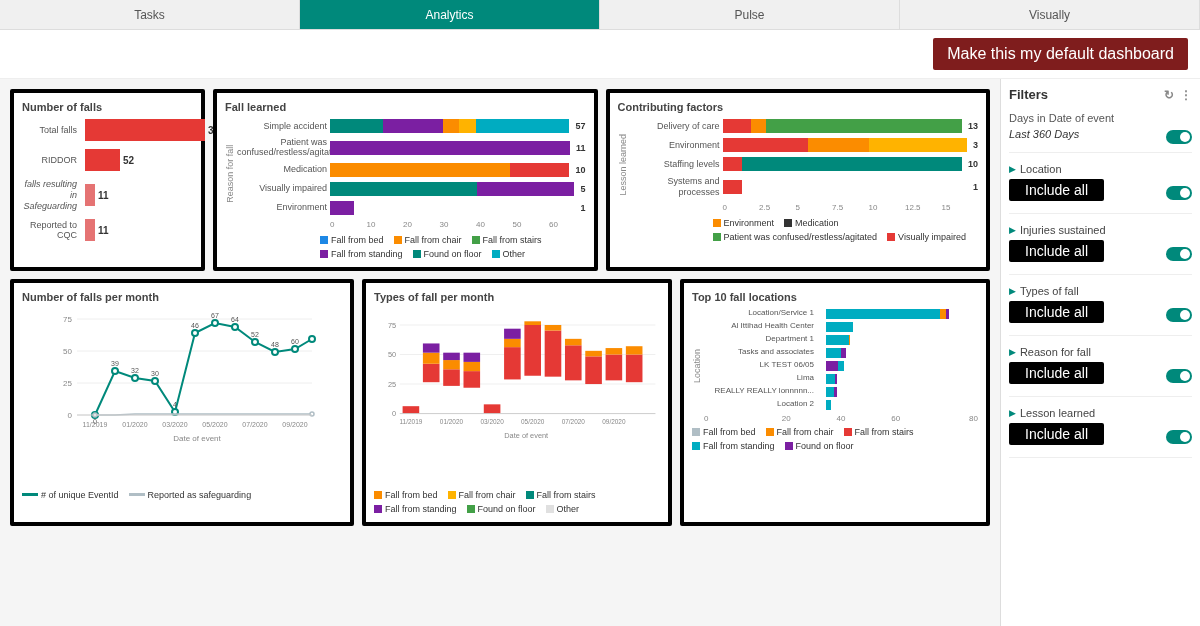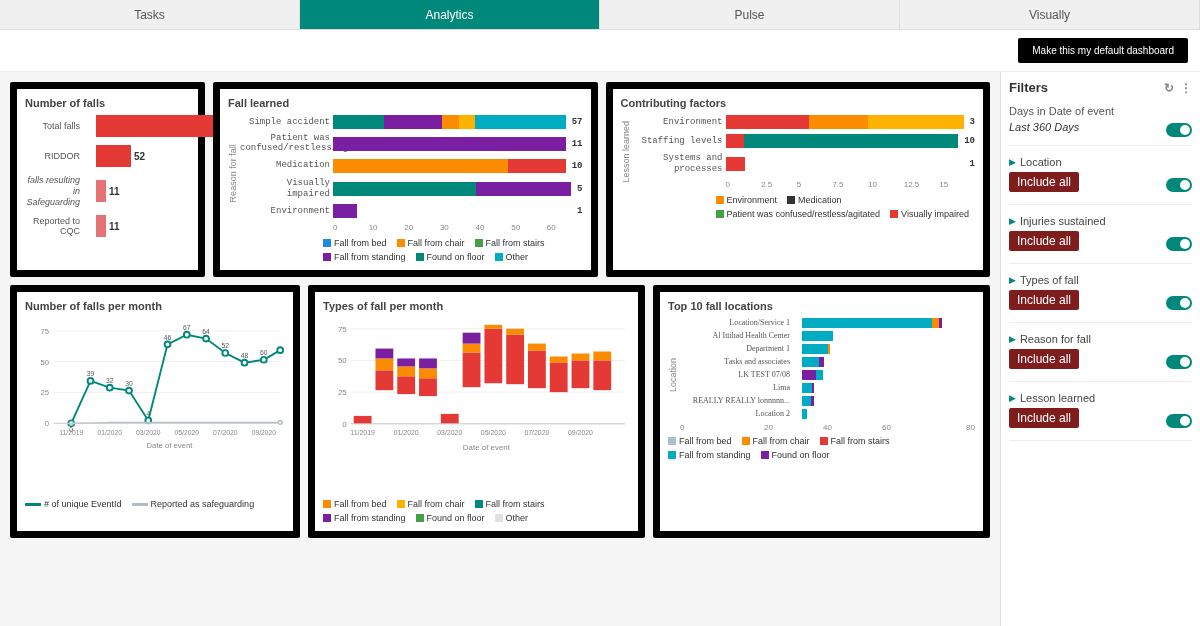--- a/index.html
+++ b/index.html
@@ -5,74 +5,74 @@
     * { box-sizing: border-box; margin: 0; padding: 0; }
     body { font-family: Arial, sans-serif; font-size: 11px; background: #f5f5f5; color: #333; overflow-x: hidden; }
     
     
     .top-nav { display: flex; background: #fff; border-bottom: 1px solid #ddd; height: 30px; }
     .nav-tab { flex: 1; display: flex; align-items: center; justify-content: center; cursor: pointer; font-size: 12px; border-right: 1px solid #ddd; background: #f0f0f0; color: #555; }
     .nav-tab.active { background: #00897b; color: #fff; }
     
     
     .action-bar { display: flex; justify-content: flex-end; padding: 8px 12px; background: #fff; border-bottom: 1px solid #eee; }
-    .default-btn { background: #000000; color: #fff; border: none; padding: 7px 14px; font-size: 10px; cursor: pointer; border-radius: 2px; }
+    .default-btn { background: #7f1d1d; color: #fff; border: none; padding: 7px 14px; font-size: 16px; cursor: pointer; border-radius: 2px; }
     
     
     .main-container { display: flex; height: calc(626px - 60px); }
     
     
     .dashboard { flex: 1; padding: 10px; overflow-y: auto; background: #f5f5f5; }
     
     
     .filters-panel { width: 200px; background: #fff; border-left: 1px solid #ddd; padding: 8px; overflow-y: auto; flex-shrink: 0; }
     .filters-header { display: flex; justify-content: space-between; align-items: center; margin-bottom: 10px; font-size: 13px; font-weight: bold; }
     .filter-icons { display: flex; gap: 6px; color: #888; }
     .filter-section { margin-bottom: 10px; border-bottom: 1px solid #eee; padding-bottom: 8px; }
     .filter-label { font-size: 11px; color: #555; margin-bottom: 4px; }
     .filter-value { font-size: 11px; color: #333; margin-bottom: 4px; font-style: italic; }
-    .filter-tag { display: inline-block; background: #7f1d1d; color: #fff; padding: 3px 8px; font-size: 12px; border-radius: 2px; margin-bottom: 4px; cursor: pointer; }
+    .filter-tag { display: inline-block; background: #000000; color: #fff; padding: 3px 16px; font-size: 14px; border-radius: 2px; margin-bottom: 4px; cursor: pointer; }
     .filter-toggle { width: 26px; height: 14px; background: #00897b; border-radius: 7px; position: relative; float: right; margin-top: 2px; cursor: pointer; }
     .filter-toggle::after { content: ''; width: 10px; height: 10px; background: #fff; border-radius: 50%; position: absolute; top: 2px; right: 2px; }
     .filter-section-title { font-size: 11px; color: #444; margin-bottom: 4px; display: flex; align-items: center; gap: 4px; }
     .filter-arrow { color: #00897b; font-size: 9px; }
     
     
     .charts-row { display: flex; gap: 8px; margin-bottom: 8px; }
-    .chart-card { background: #fff; border: 7px solid #000000; padding: 8px; border-radius: 2px; }
+    .chart-card { background: #fff; border: 4px solid #000000; padding: 8px; border-radius: 2px; }
     .chart-title { font-size: 11px; font-weight: bold; color: #444; margin-bottom: 6px; }
     
     
     .falls-card { width: 195px; flex-shrink: 0; }
-    .falls-bar-row { display: flex; align-items: center; margin-bottom: 8px; gap: 16px; }
+    .falls-bar-row { display: flex; align-items: center; margin-bottom: 8px; gap: 8px; }
     .falls-bar-label { font-size: 9px; color: #555; text-align: right; width: 55px; flex-shrink: 0; line-height: 1.2; }
     .falls-count { font-size: 10px; font-weight: bold; margin-left: 3px; color: #333; }
     
     
     .reasons-card { flex: 1; min-width: 300px; }
-    .hbar-row { display: flex; align-items: center; margin-bottom: 5px; gap: 3px; font-family: Liberation Mono, monospace; }
+    .hbar-row { display: flex; align-items: center; margin-bottom: 5px; gap: 3px; }
     .hbar-label { font-size: 9px; color: #555; text-align: right; width: 90px; flex-shrink: 0; line-height: 1.2; }
     .hbar-count { font-size: 9px; font-weight: bold; margin-left: 3px; }
     .x-tick { font-size: 8px; color: #888; flex: 1; text-align: left; }
     
     
     .legend { display: flex; flex-wrap: wrap; gap: 4px 10px; margin-top: 6px; font-size: 9px; }
     .legend-item { display: flex; align-items: center; gap: 3px; }
     .legend-dot { width: 8px; height: 8px; flex-shrink: 0; }
     
     
     .contrib-card { flex: 1; min-width: 300px; }
     
     
-    .falls-month-card { width: 290px; flex-shrink: 0; }
+    .falls-month-card { width: 344px; flex-shrink: 0; }
     .types-month-card { flex: 1; min-width: 280px; }
     .top10-card { flex: 1; min-width: 280px; }
     
     
-    .top10-row { display: flex; align-items: center; margin-bottom: 3px; gap: 12px; font-family: Liberation Serif, serif; }
+    .top10-row { display: flex; align-items: center; margin-bottom: 3px; gap: 12px; }
     .top10-label { font-size: 8px; color: #555; text-align: right; width: 110px; flex-shrink: 0; line-height: 1.1; overflow: hidden; text-overflow: ellipsis; white-space: nowrap; }
     
     
     svg text { font-family: Arial, sans-serif; }
     
     .filter-row { display: flex; justify-content: space-between; align-items: center; }
   </style>
 </head>
 <body>
 
@@ -222,20 +222,29 @@
           </div>
         </div>
       </div>
 
       <div class="chart-card contrib-card" style="flex:1.2;">
         <div class="chart-title">Contributing factors</div>
         <div style="display:flex;">
           <div style="writing-mode:vertical-lr;transform:rotate(180deg);font-size:9px;color:#888;margin-right:2px;text-align:center;">Lesson learned</div>
           <div style="flex:1;">
 
+            <div class="hbar-row">
+              <div class="hbar-label">Delivery of care</div>
+              <div style="display:flex;height:14px;flex:1;">
+                <div style="background:#e53935;width:12%;"></div>
+                <div style="background:#fb8c00;width:6%;"></div>
+                <div style="background:#43a047;width:82%;"></div>
+              </div>
+              <span class="hbar-count">13</span>
+            </div>
 
             <div class="hbar-row">
               <div class="hbar-label">Environment</div>
               <div style="display:flex;height:14px;flex:1;">
                 <div style="background:#e53935;width:35%;"></div>
                 <div style="background:#fb8c00;width:25%;"></div>
                 <div style="background:#ffb300;width:40%;"></div>
               </div>
               <span class="hbar-count">3</span>
             </div>
@@ -488,21 +497,21 @@
 
             <div class="top10-row">
               <div class="top10-label">Tasks and associates</div>
               <div style="display:flex;height:10px;flex:1;">
                 <div style="background:#00acc1;width:10%;"></div>
                 <div style="background:#7b1fa2;width:3%;"></div>
               </div>
             </div>
 
             <div class="top10-row">
-              <div class="top10-label">LK TEST 07/08</div>
+              <div class="top10-label">LK TEST 06/05</div>
               <div style="display:flex;height:10px;flex:1;">
                 <div style="background:#7b1fa2;width:8%;"></div>
                 <div style="background:#00acc1;width:4%;"></div>
               </div>
             </div>
 
             <div class="top10-row">
               <div class="top10-label">Lima</div>
               <div style="display:flex;height:10px;flex:1;">
                 <div style="background:#00acc1;width:6%;"></div>

